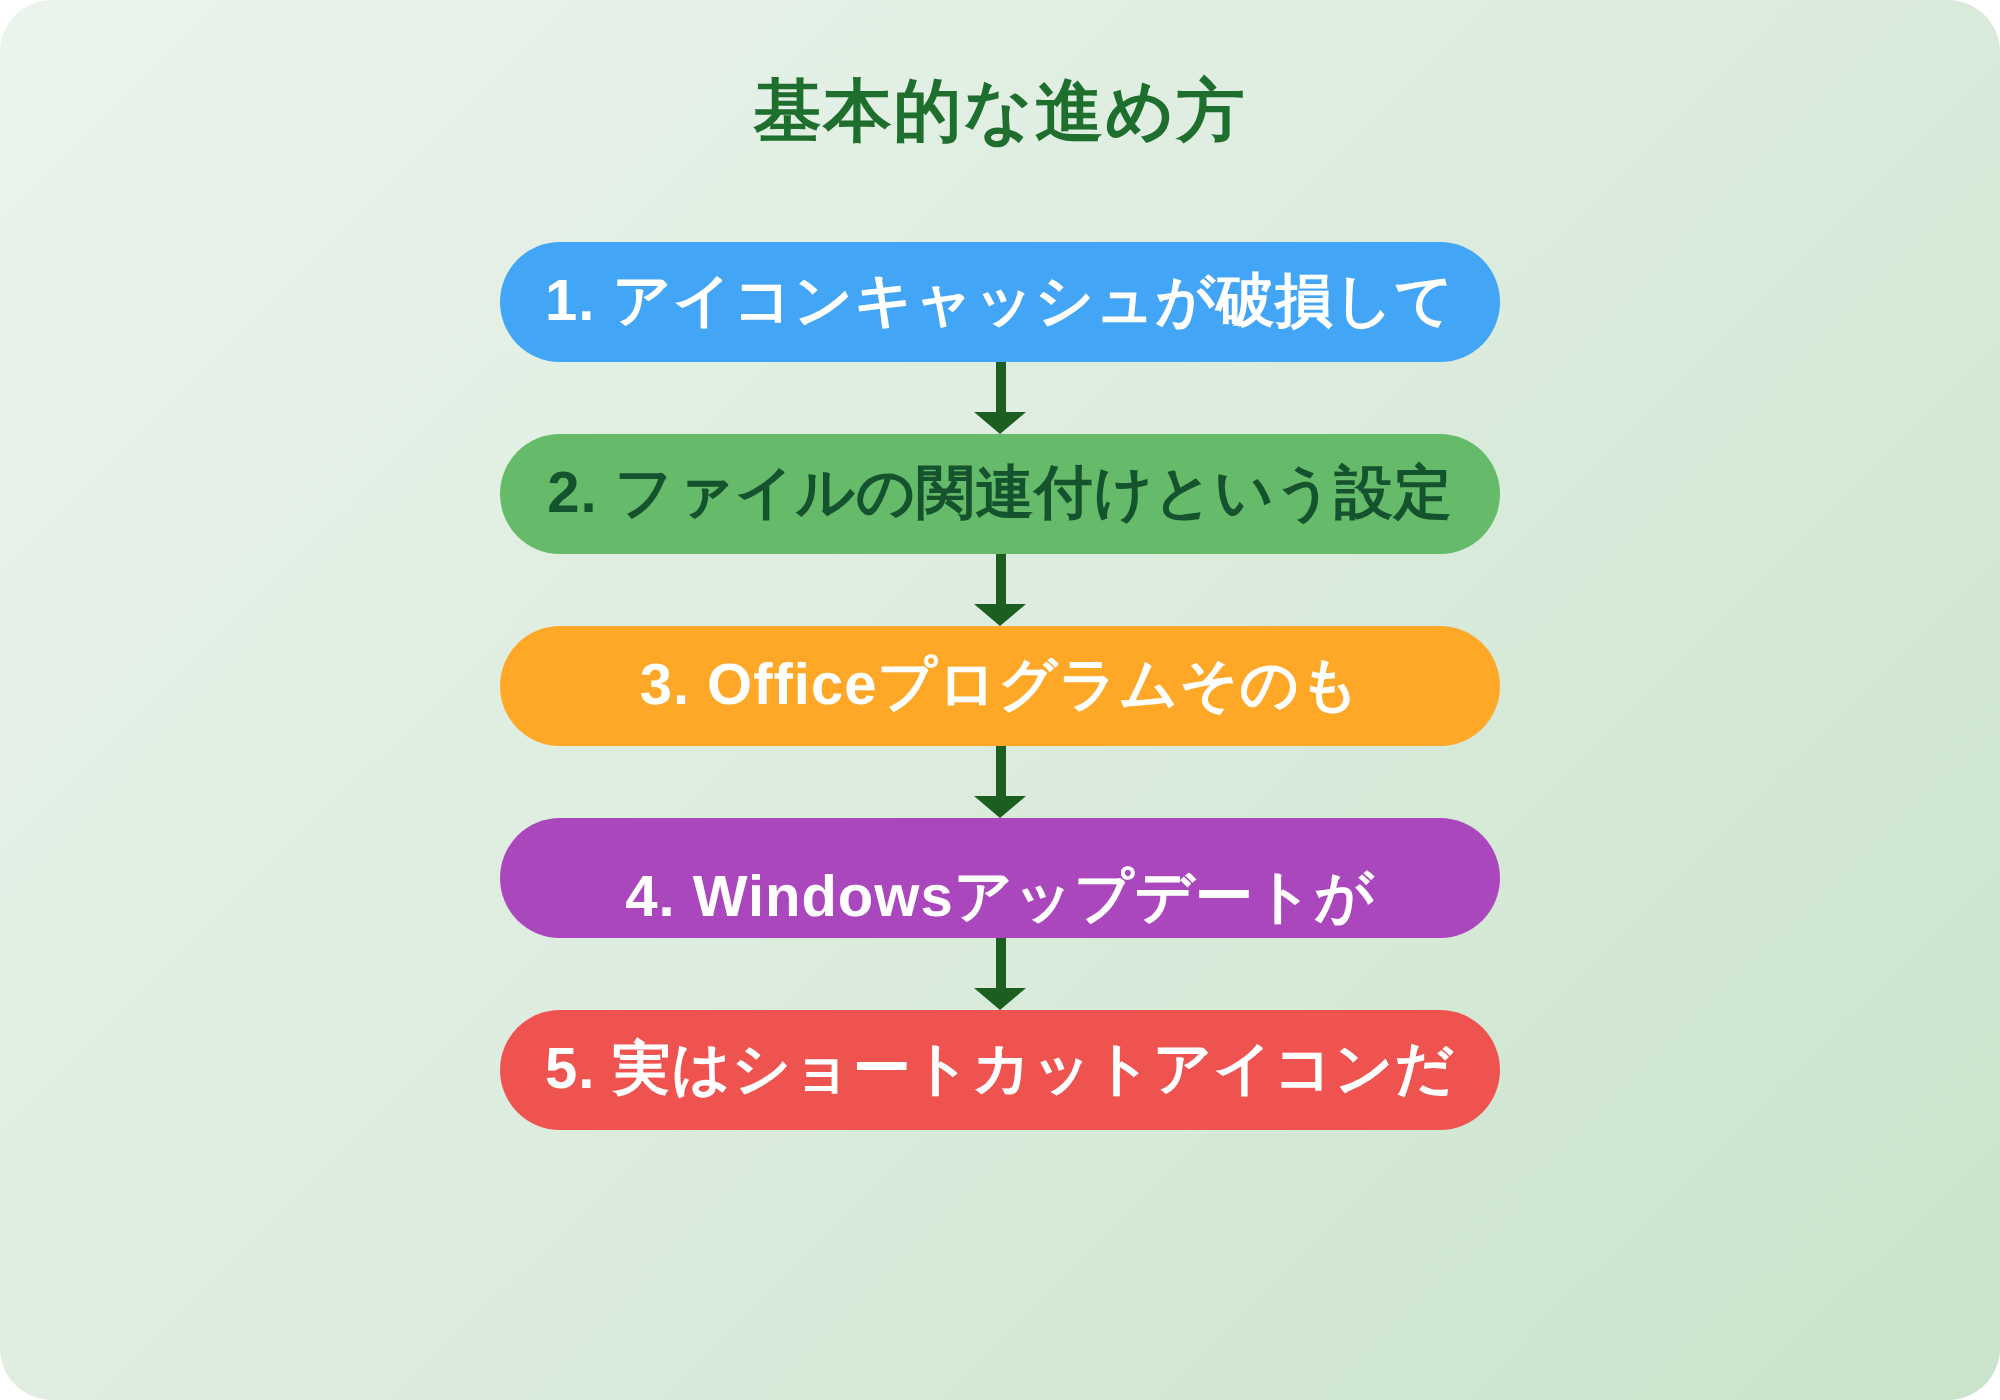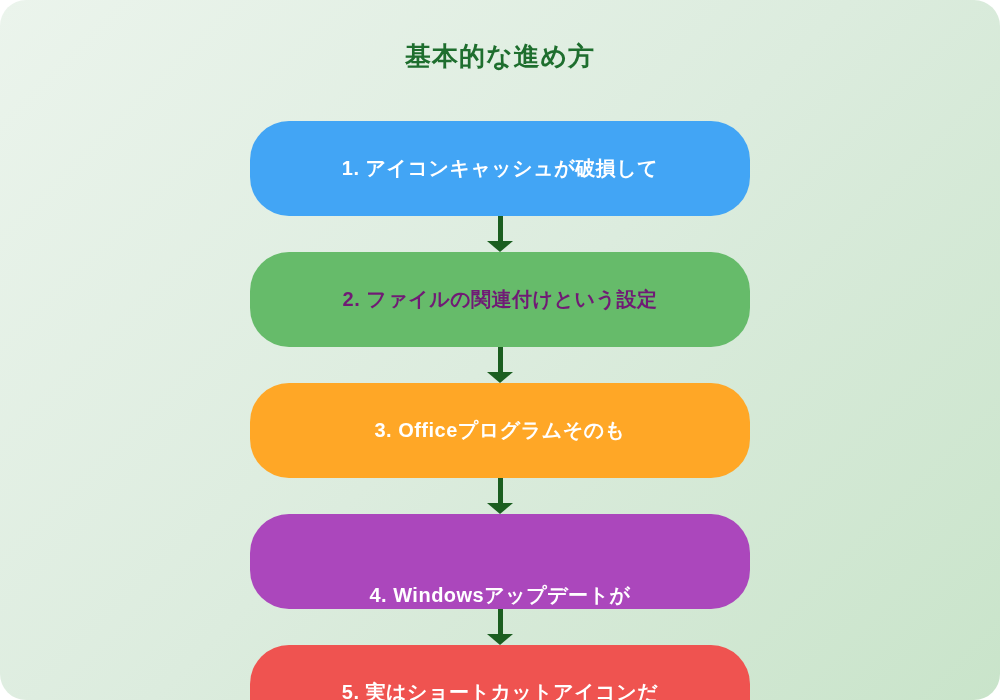--- a/index.html
+++ b/index.html
@@ -13,41 +13,41 @@
     position: absolute;
     left: 0; top: 0;
     width: 1000px; height: 700px;
     border-radius: 26px;
     
     background: linear-gradient(135deg, #ebf4ec 0%, #ddecdf 50%, #c9e4ca 100%);
   }
   .title {
     margin-top: 34px;
     text-align: center;
-    font-size: 26px;
+    font-size: 34px;
     line-height: 44px;
     font-weight: bold;
     letter-spacing: 1px;
     color: #1e6e2e;
   }
   .flow {
     margin-top: 43px;
     display: flex;
     flex-direction: column;
     align-items: center;
   }
   .pill {
     width: 500px;
-    height: 95px;
+    height: 60px;
     border-radius: 39px;
     display: flex;
     align-items: center;
     justify-content: center;
     color: #ffffff;
-    font-size: 20px;
+    font-size: 29px;
     font-weight: bold;
     letter-spacing: 0.5px;
     white-space: nowrap;
   }
   .arrow {
     height: 36px;
     display: flex;
     flex-direction: column;
     align-items: center;
     justify-content: flex-start;
@@ -74,21 +74,21 @@
   <div class="flow">
     <div class="pill" style="background: rgb(66, 165, 245); color: rgb(255, 255, 255);">
       <span>1. アイコンキャッシュが破損して</span>
     </div>
 
     <div class="arrow">
       <div class="shaft" style="background: rgb(27, 94, 32);"></div>
       <div class="head" style="border-top-color: rgb(27, 94, 32);"></div>
     </div>
 
-    <div class="pill" style="background: rgb(102, 187, 106); color: #701a75;">
+    <div class="pill" style="background: rgb(102, 187, 106); color: #14532d;">
       <span>2. ファイルの関連付けという設定</span>
     </div>
 
     <div class="arrow">
       <div class="shaft" style="background: rgb(27, 94, 32);"></div>
       <div class="head" style="border-top-color: rgb(27, 94, 32);"></div>
     </div>
 
     <div class="pill" style="background: rgb(255, 167, 38); color: rgb(255, 255, 255); justify-content: center;">
       <span>3. Officeプログラムそのも</span>

